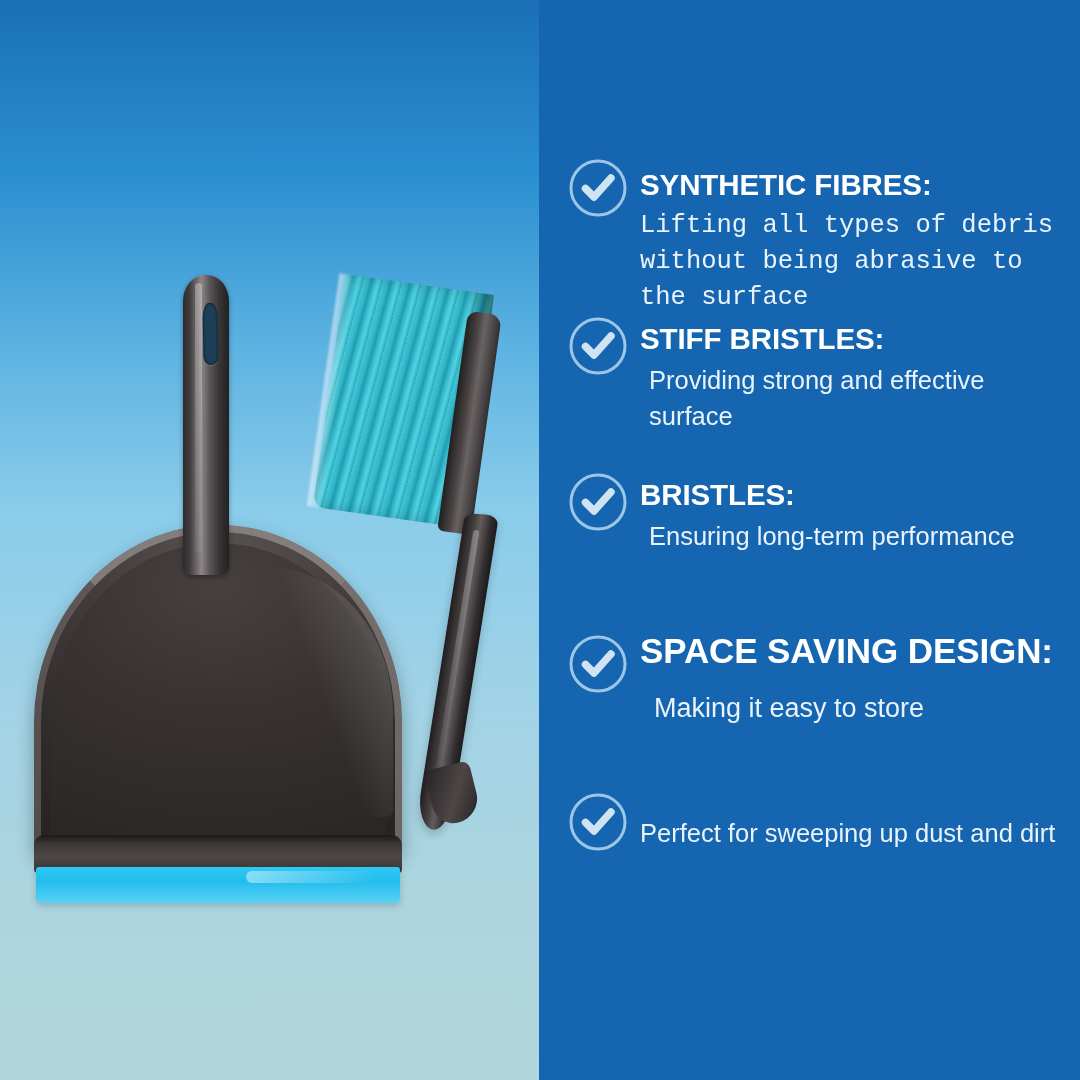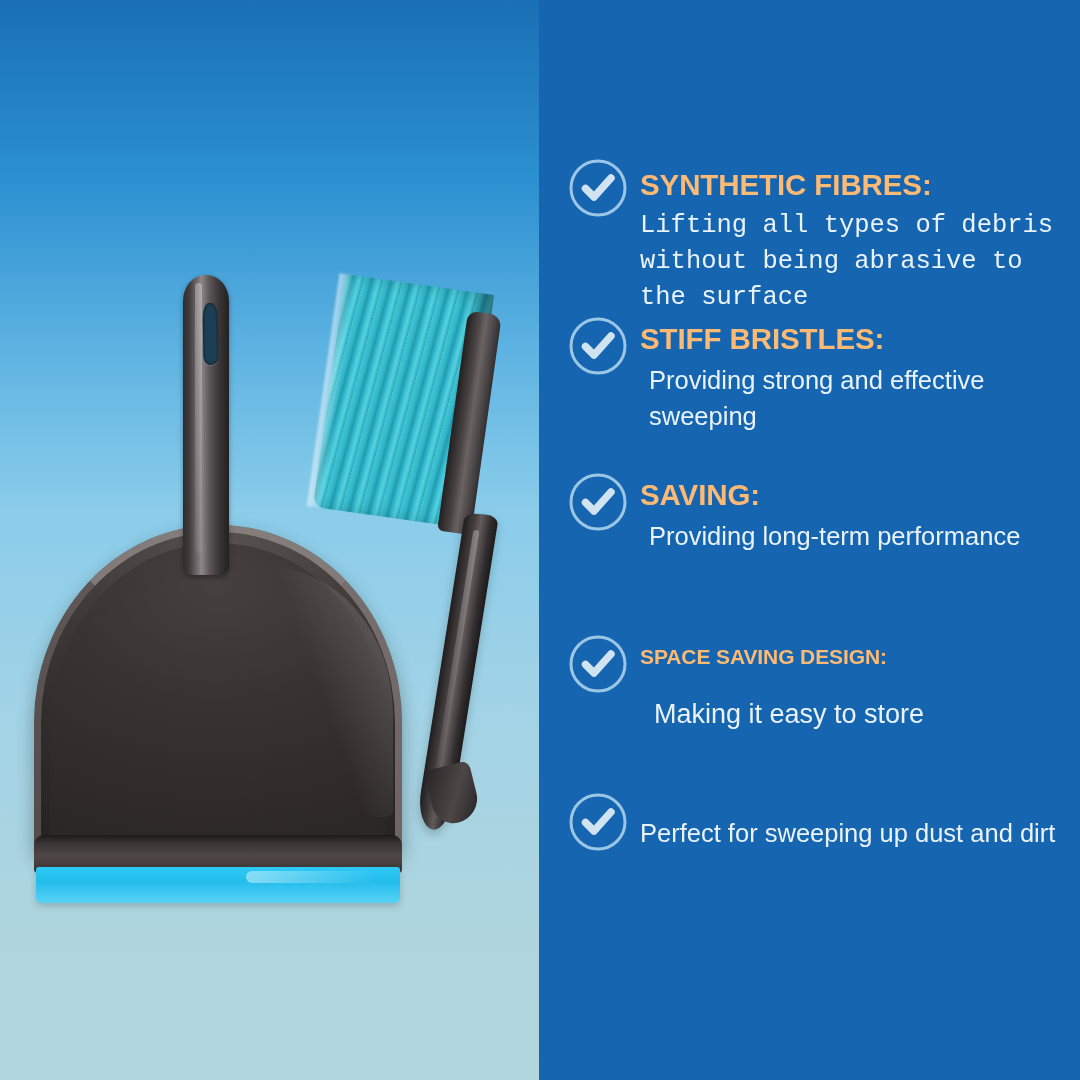--- a/index.html
+++ b/index.html
@@ -257,21 +257,21 @@
   }
   .check-circle { display: block; }
   .feature-text {
     position: absolute;
     left: 101px;
     top: 0px;
     width: 430px;
   }
   .feature-title {
     margin: 0;
-    color: #fdba74;
+    color: #ffffff;
     font-weight: 700;
     font-size: 29.5px;
     letter-spacing: -0.1px;
     line-height: 34px;
     white-space: nowrap;
   }
   .feature-desc {
     margin: 0;
     color: #eaf3fb;
     font-weight: 400;
@@ -322,44 +322,44 @@
         </div>
         <div class="feature-item" style="top: 316px;">
           <div class="icon-wrap">
             <svg class="check-circle" width="60" height="60" viewBox="0 0 60 60">
               <circle cx="30" cy="30" r="27" fill="none" stroke="#9cc6e6" stroke-width="3"></circle>
               <path d="M17.5 30.5 L26 39 L43 20" fill="none" stroke="#cfe3f2" stroke-width="7.5" stroke-linecap="round" stroke-linejoin="round"></path>
             </svg>
           </div>
           <div class="feature-text">
             <div class="feature-title" style="margin-top: 6px; font-size: 29.5px;">STIFF BRISTLES:</div>
-            <div class="feature-desc" style="font-size: 25.5px; margin-left: 9px; margin-top: 6px;">Providing strong and effective sweeping</div>
+            <div class="feature-desc" style="font-size: 25.5px; margin-left: 9px; margin-top: 6px;">Providing strong and effective surface</div>
           </div>
         </div>
         <div class="feature-item" style="top: 472px;">
           <div class="icon-wrap">
             <svg class="check-circle" width="60" height="60" viewBox="0 0 60 60">
               <circle cx="30" cy="30" r="27" fill="none" stroke="#9cc6e6" stroke-width="3"></circle>
               <path d="M17.5 30.5 L26 39 L43 20" fill="none" stroke="#cfe3f2" stroke-width="7.5" stroke-linecap="round" stroke-linejoin="round"></path>
             </svg>
           </div>
           <div class="feature-text">
-            <div class="feature-title" style="margin-top: 6px; font-size: 29.5px;">SAVING:</div>
-            <div class="feature-desc" style="font-size: 25.5px; margin-left: 9px; margin-top: 6px;">Providing long-term performance</div>
+            <div class="feature-title" style="margin-top: 6px; font-size: 29.5px;">BRISTLES:</div>
+            <div class="feature-desc" style="font-size: 25.5px; margin-left: 9px; margin-top: 6px;">Ensuring long-term performance</div>
           </div>
         </div>
         <div class="feature-item" style="top: 634px;">
           <div class="icon-wrap">
             <svg class="check-circle" width="60" height="60" viewBox="0 0 60 60">
               <circle cx="30" cy="30" r="27" fill="none" stroke="#9cc6e6" stroke-width="3"></circle>
               <path d="M17.5 30.5 L26 39 L43 20" fill="none" stroke="#cfe3f2" stroke-width="7.5" stroke-linecap="round" stroke-linejoin="round"></path>
             </svg>
           </div>
           <div class="feature-text">
-            <div class="feature-title" style="margin-top: 6px; font-size: 21px;">SPACE SAVING DESIGN:</div>
+            <div class="feature-title" style="font-size: 35px;">SPACE SAVING DESIGN:</div>
             <div class="feature-desc" style="font-size: 27px; margin-left: 14px; margin-top: 22px;">Making it easy to store</div>
           </div>
         </div>
         <div class="feature-item" style="top: 792px;">
           <div class="icon-wrap">
             <svg class="check-circle" width="60" height="60" viewBox="0 0 60 60">
               <circle cx="30" cy="30" r="27" fill="none" stroke="#9cc6e6" stroke-width="3"></circle>
               <path d="M17.5 30.5 L26 39 L43 20" fill="none" stroke="#cfe3f2" stroke-width="7.5" stroke-linecap="round" stroke-linejoin="round"></path>
             </svg>
           </div>

